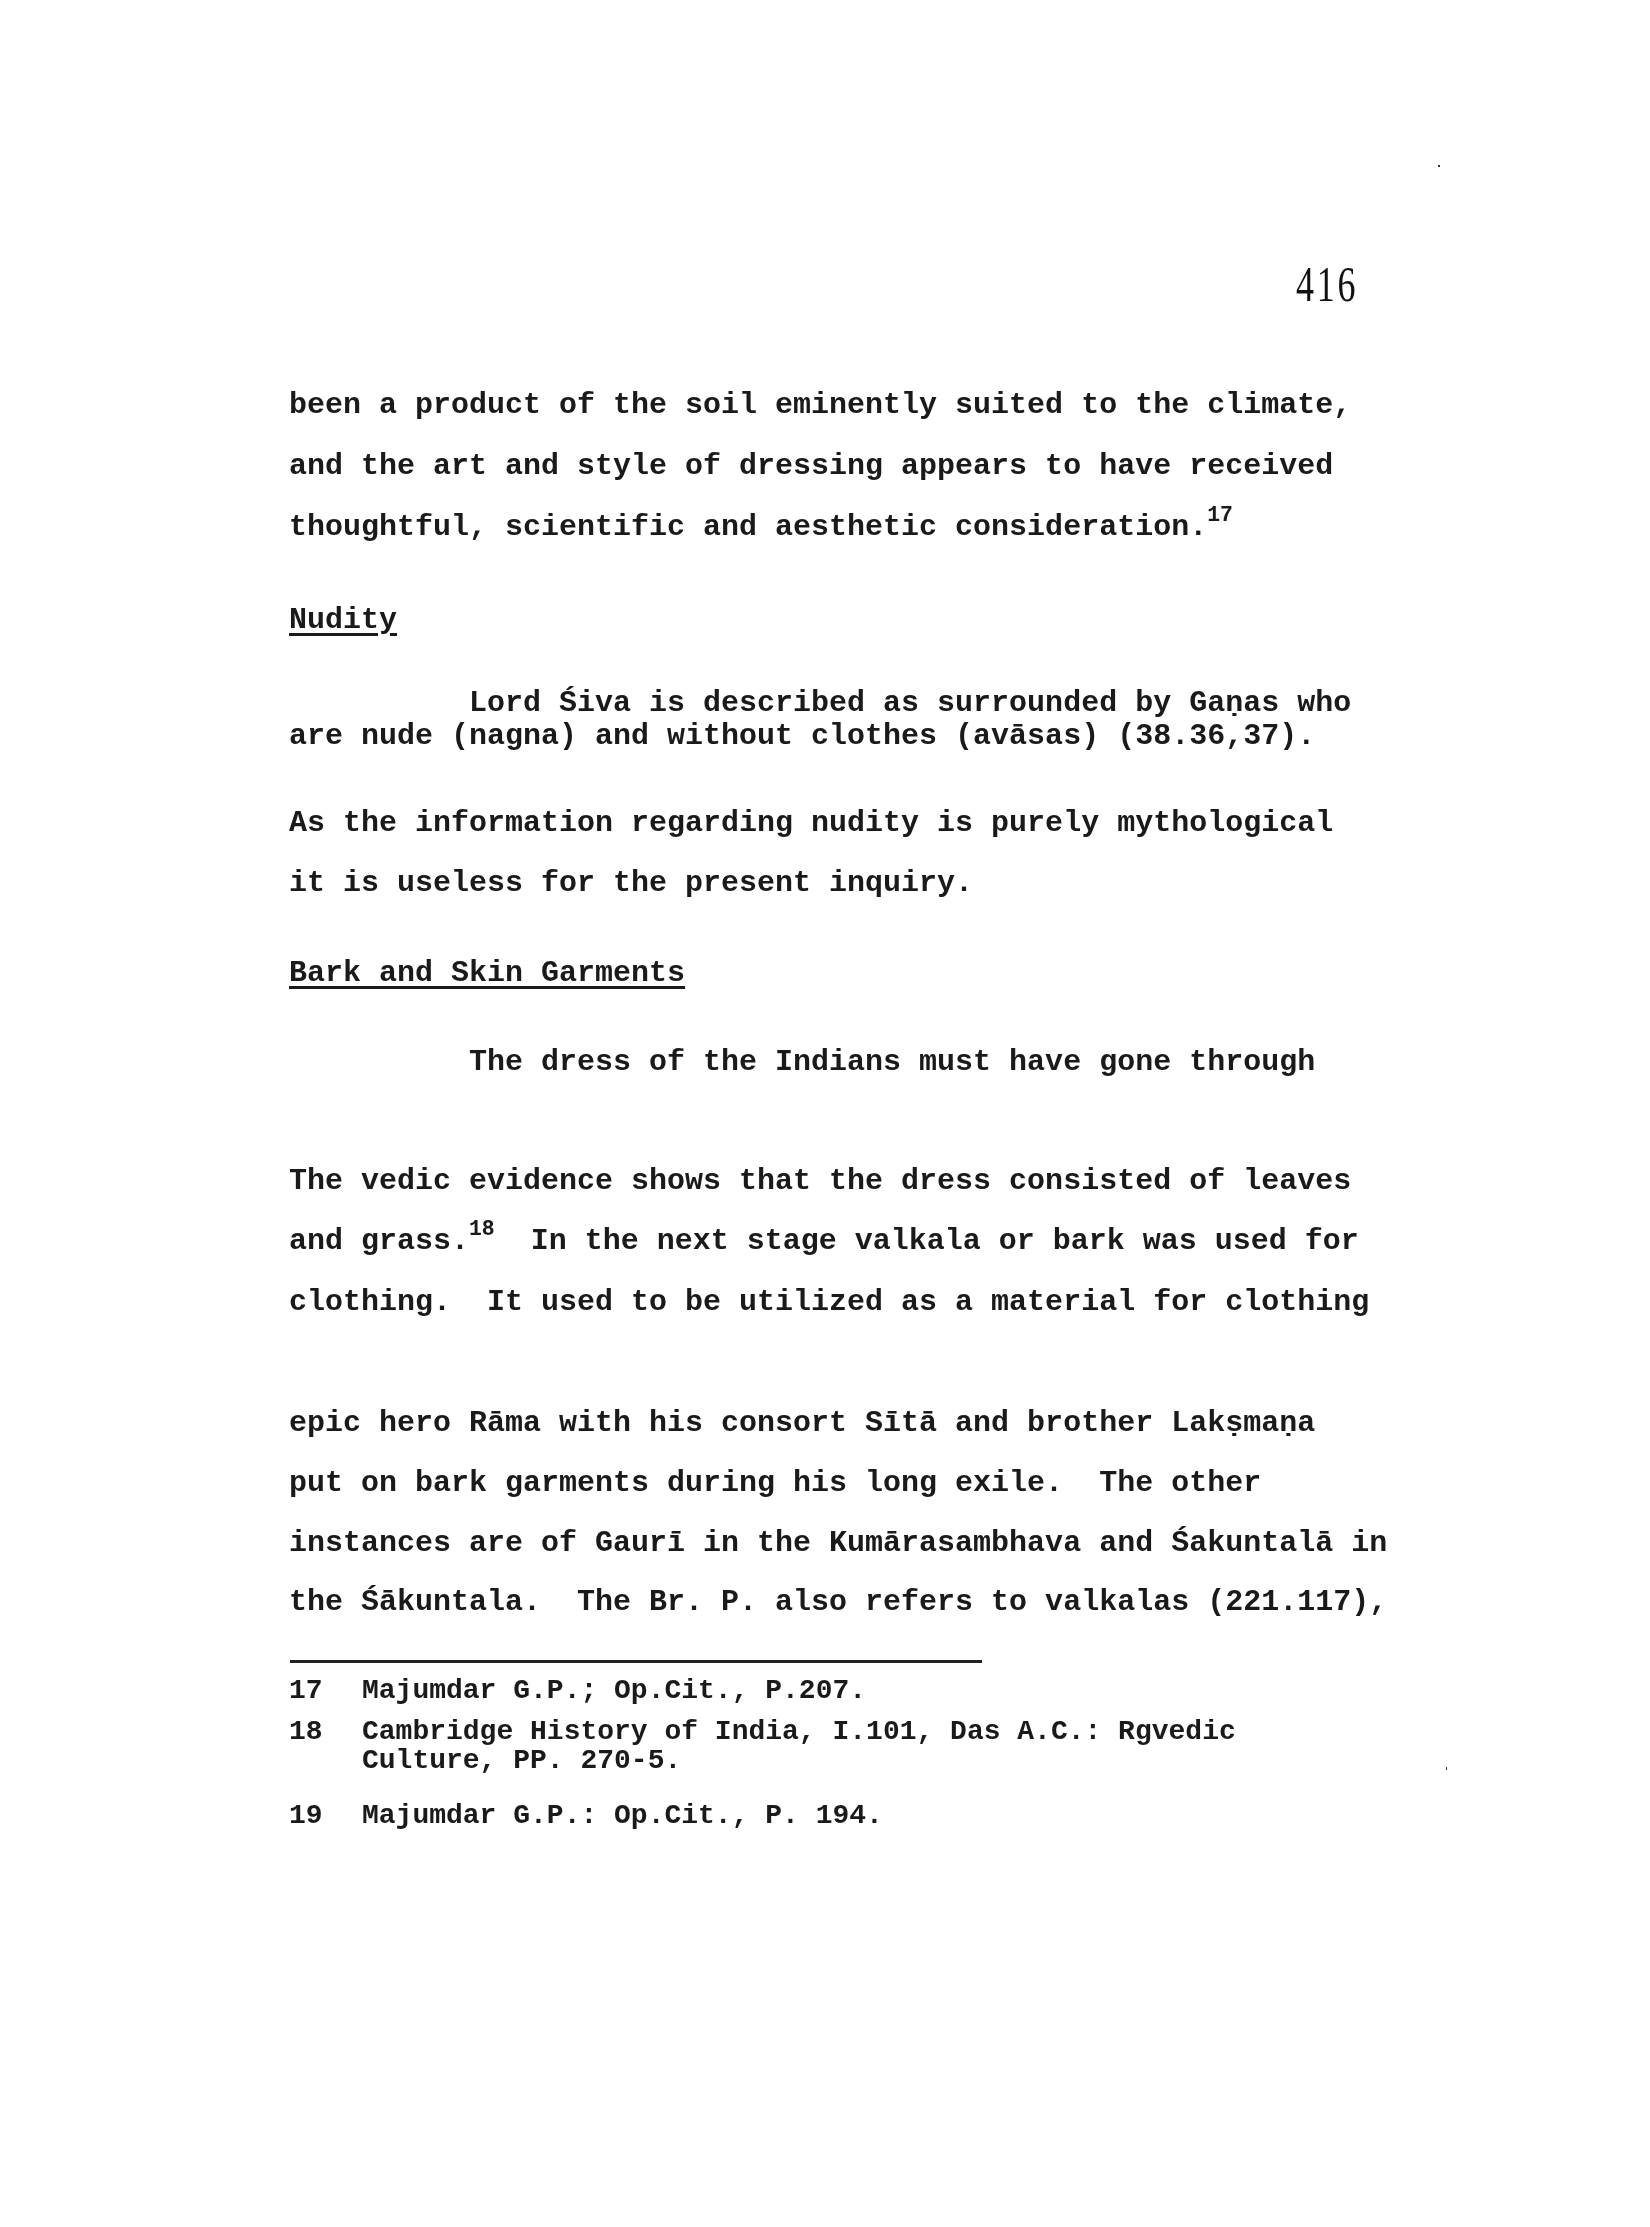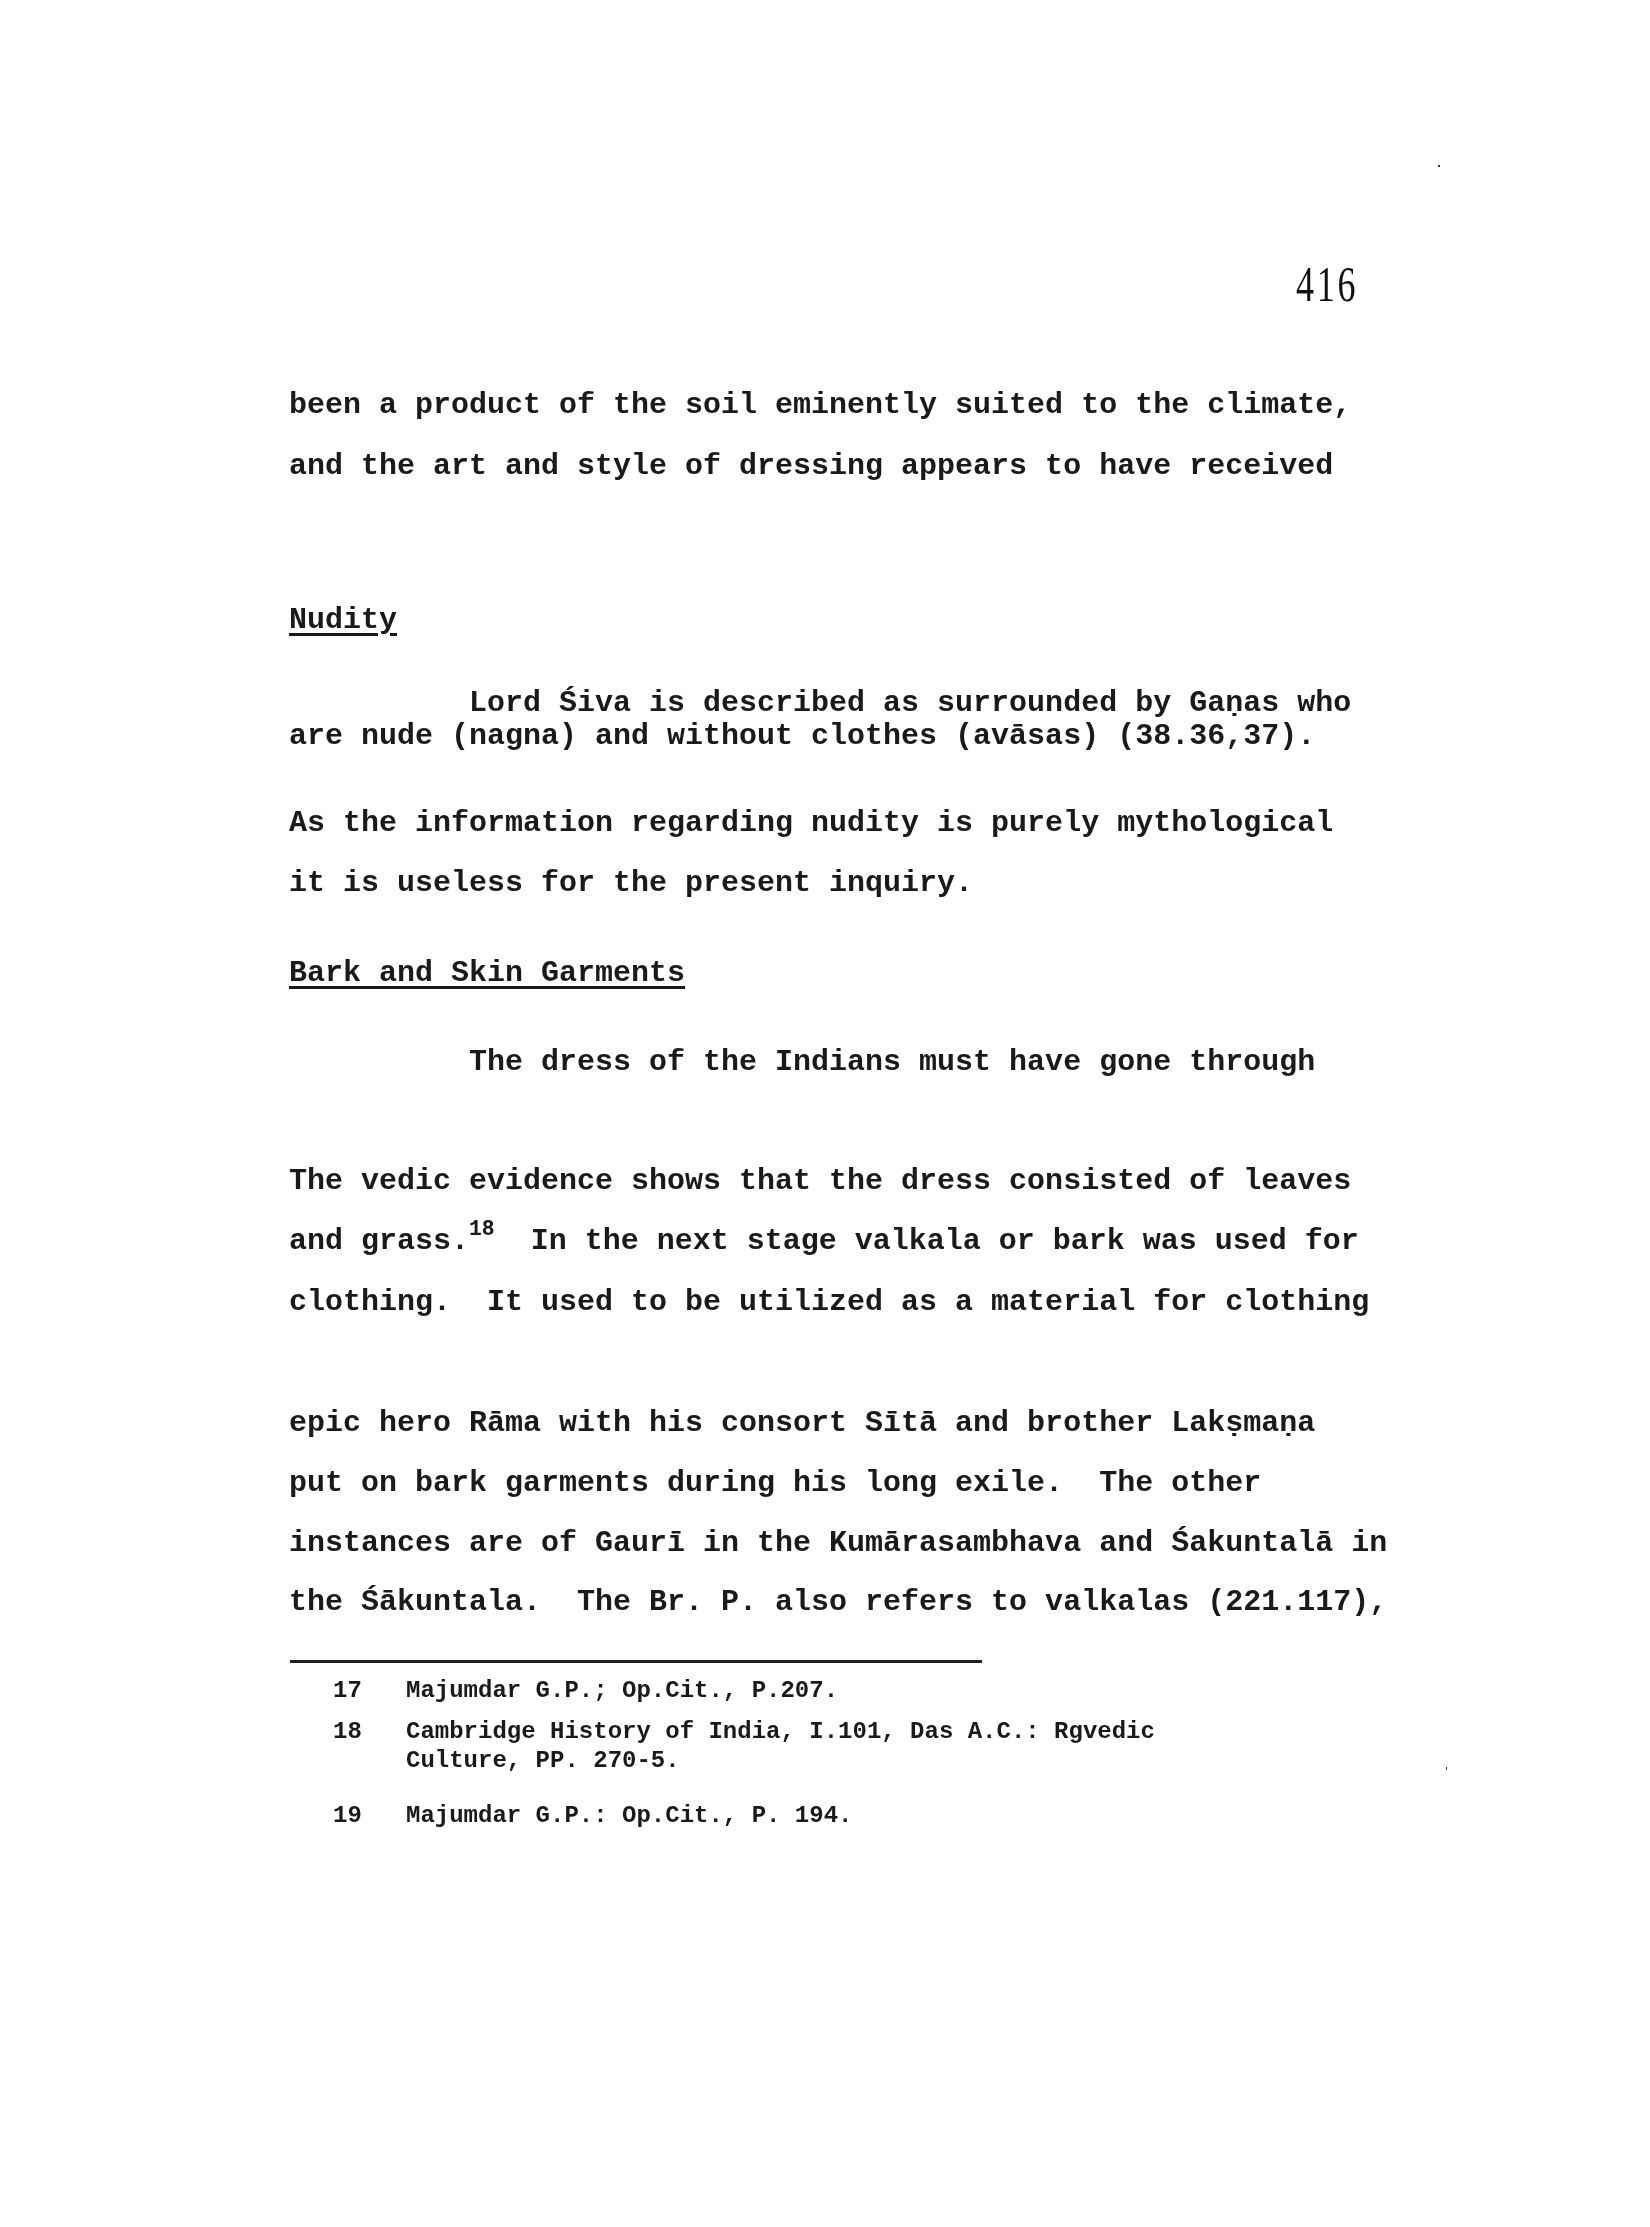--- a/index.html
+++ b/index.html
@@ -4,33 +4,34 @@
 <style>
   html, body { margin: 0; padding: 0; background: #ffffff; }
   body { width: 1650px; height: 2227px; position: relative; overflow: hidden; }
   .page { position: absolute; left: 0; top: 0; width: 1650px; height: 1571px; background: #fff; }
   .mono { font-family: "Liberation Mono", "DejaVu Sans Mono", monospace; color: #1a1a1a; font-weight: bold; }
   .line { position: absolute; left: 289px; font-size: 30px; line-height: 30px; white-space: pre; letter-spacing: 0px; }
   .page-num { position: absolute; left: 1296px; top: 259px; font-family: "Liberation Serif", "DejaVu Serif", serif; font-size: 50px; line-height: 50px; letter-spacing: 3.8px; color: #111; transform: scaleX(0.72); transform-origin: left top; }
   .heading { text-decoration: underline; text-decoration-thickness: 2.5px; text-underline-offset: 5px; }
   sup.fn { font-size: 21.4px; vertical-align: 14px; line-height: 0; }
   .rule { position: absolute; left: 290px; top: 1660px; width: 692px; height: 2.5px; background: #222; }
-  .fn-line { position: absolute; left: 289px; font-size: 24px; line-height: 28px; white-space: pre; margin-left: 44px; }
+  .fn-line { position: absolute; left: 289px; font-size: 28px; line-height: 28px; white-space: pre; }
   .fn-num { display: inline-block; width: 73px; }
   .stray { position: absolute; background: #333; }
 </style>
 </head>
 <body>
 
 <div class="page">
 
   <div class="page-num">416</div>
 
   <div class="line mono" style="top:390px">been a product of the soil eminently suited to the climate,</div>
   <div class="line mono" style="top:451px">and the art and style of dressing appears to have received</div>
+  <div class="line mono" style="top:512px"><span>thoughtful, scientific and aesthetic consideration.</span><sup class="fn">17</sup></div>
 
   <div class="line mono heading" style="top:605px">Nudity</div>
   <div class="line mono" style="top:688px">          Lord Śiva is described as surrounded by Gaṇas who</div>
   <div class="line mono" style="top:721px">are nude (nagna) and without clothes (avāsas) (38.36,37).</div>
   <div class="line mono" style="top:808px">As the information regarding nudity is purely mythological</div>
   <div class="line mono" style="top:868px">it is useless for the present inquiry.</div>
 
   <div class="line mono heading" style="top:958px">Bark and Skin Garments</div>
   <div class="line mono" style="top:1047px">          The dress of the Indians must have gone through</div>
   <div class="line mono" style="top:1166px">The vedic evidence shows that the dress consisted of leaves</div>

